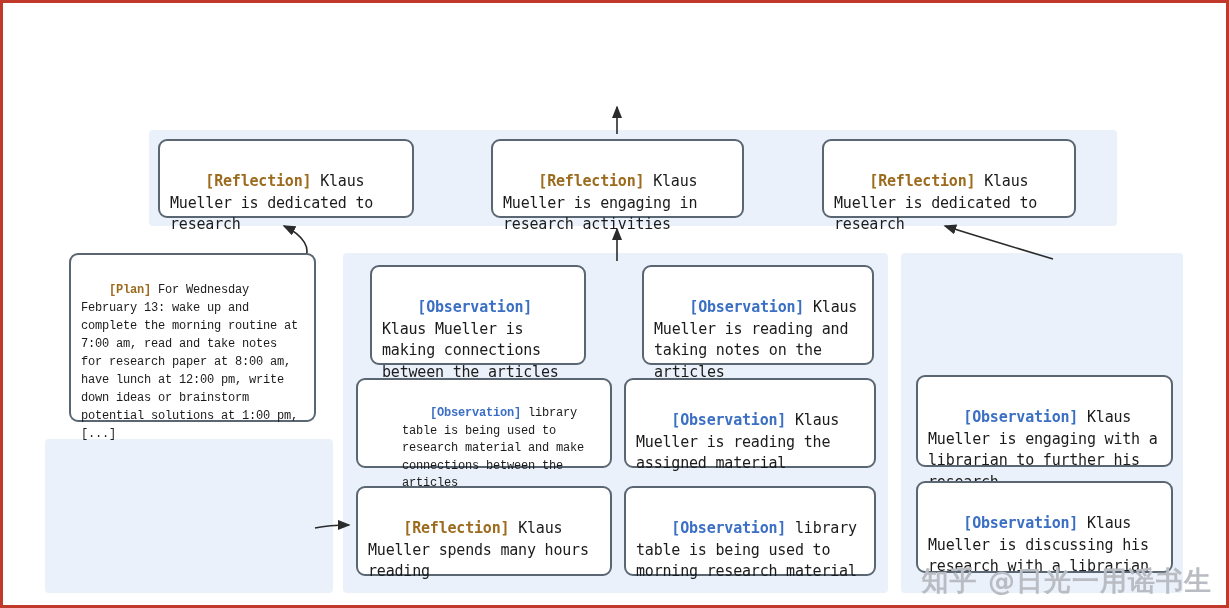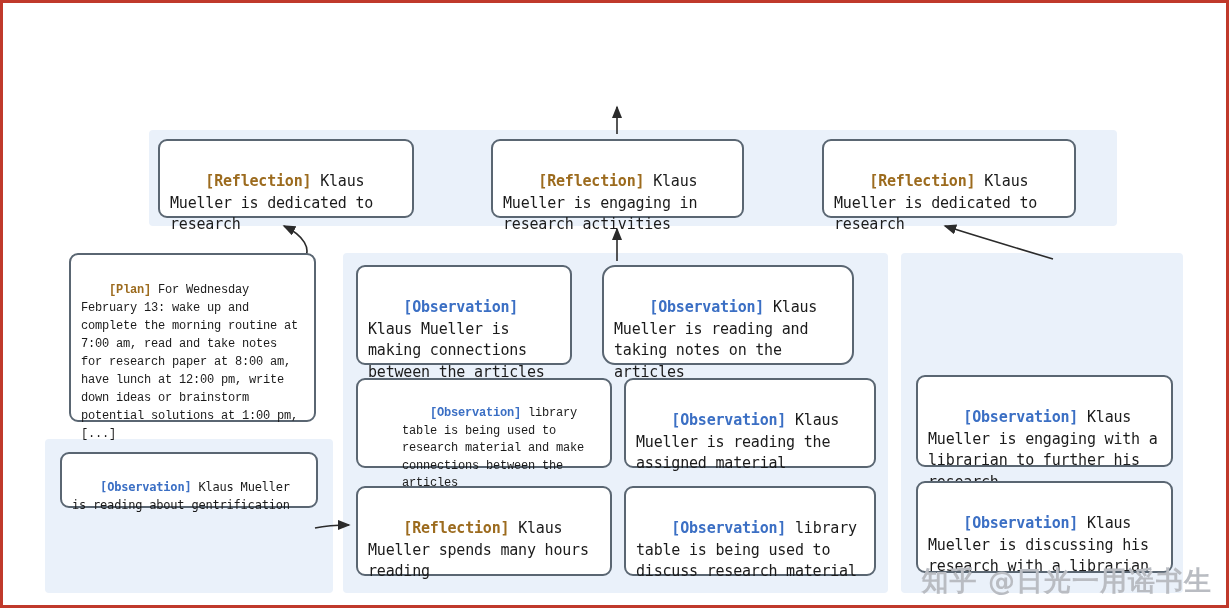--- a/index.html
+++ b/index.html
@@ -102,42 +102,39 @@
     <span class="tag tag-reflection">[Reflection]</span><span> Klaus Mueller is engaging in research activities</span>
   </div>
   <div class="node txt-15" style="left:819px; top:136px; width:254px; height:79px;">
     <span class="tag tag-reflection">[Reflection]</span><span> Klaus Mueller is dedicated to research</span>
   </div>
 
   <div class="node txt-11" style="left:66px; top:250px; width:247px; height:169px; line-height:1.5;">
     <span class="tag tag-plan">[Plan]</span><span> For Wednesday February 13: wake up and complete the morning routine at 7:00 am, read and take notes for research paper at 8:00 am, have lunch at 12:00 pm, write down ideas or brainstorm potential solutions at 1:00 pm, [...]</span>
   </div>
 
-  <div class="node txt-12" style="left:57px; top:449px; width:258px; height:56px;">
-    <span class="tag tag-observation">[Observation]</span><span> Klaus Mueller is reading about gentrification</span>
-  </div>
 
-  <div class="node txt-15" style="left:353px; top:262px; width:216px; height:100px;">
+  <div class="node txt-15" style="left:367px; top:262px; width:216px; height:100px;">
     <span class="tag tag-observation">[Observation]</span><span> Klaus Mueller is making connections between the articles</span>
   </div>
   <div class="node txt-11" style="left:353px; top:375px; width:256px; height:90px;padding-left:44px;">
     <span class="tag tag-observation">[Observation]</span><span> library table is being used to research material and make connections between the articles</span>
   </div>
   <div class="node txt-15" style="left:353px; top:483px; width:256px; height:90px;">
     <span class="tag tag-reflection">[Reflection]</span><span> Klaus Mueller spends many hours reading</span>
   </div>
 
-  <div class="node txt-15" style="left:599px; top:262px; width:252px; height:100px;border-radius:13px;">
+  <div class="node txt-15" style="left:639px; top:262px; width:232px; height:100px;">
     <span class="tag tag-observation">[Observation]</span><span> Klaus Mueller is reading and taking notes on the articles</span>
   </div>
   <div class="node txt-15" style="left:621px; top:375px; width:252px; height:90px;">
     <span class="tag tag-observation">[Observation]</span><span> Klaus Mueller is reading the assigned material</span>
   </div>
   <div class="node txt-15" style="left:621px; top:483px; width:252px; height:90px;">
-    <span class="tag tag-observation">[Observation]</span><span> library table is being used to discuss research material</span>
+    <span class="tag tag-observation">[Observation]</span><span> library table is being used to morning research material</span>
   </div>
 
   <div class="node txt-15" style="left:913px; top:372px; width:257px; height:92px;">
     <span class="tag tag-observation">[Observation]</span><span> Klaus Mueller is engaging with a librarian to further his research</span>
   </div>
   <div class="node txt-15" style="left:913px; top:478px; width:257px; height:92px;">
     <span class="tag tag-observation">[Observation]</span><span> Klaus Mueller is discussing his research with a librarian</span>
   </div>
 
   <div class="watermark">知乎 @日光一用谣书生</div>

